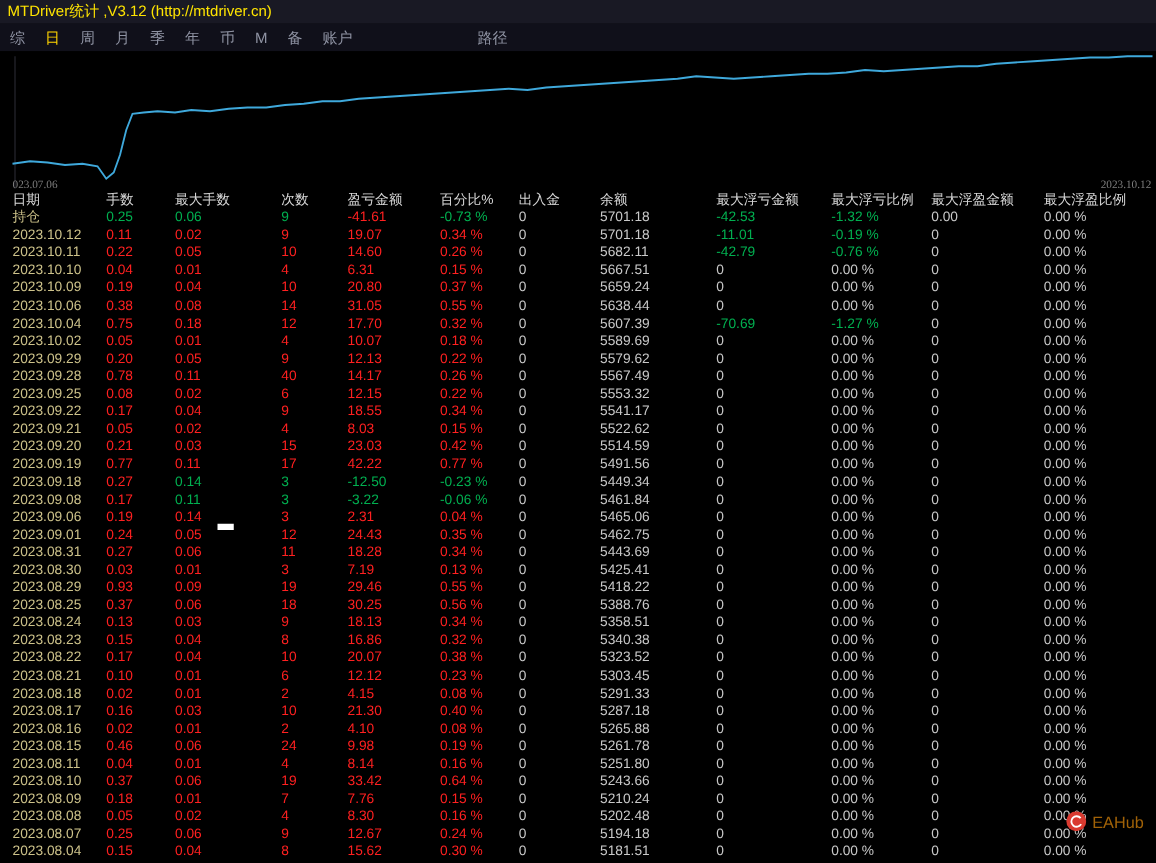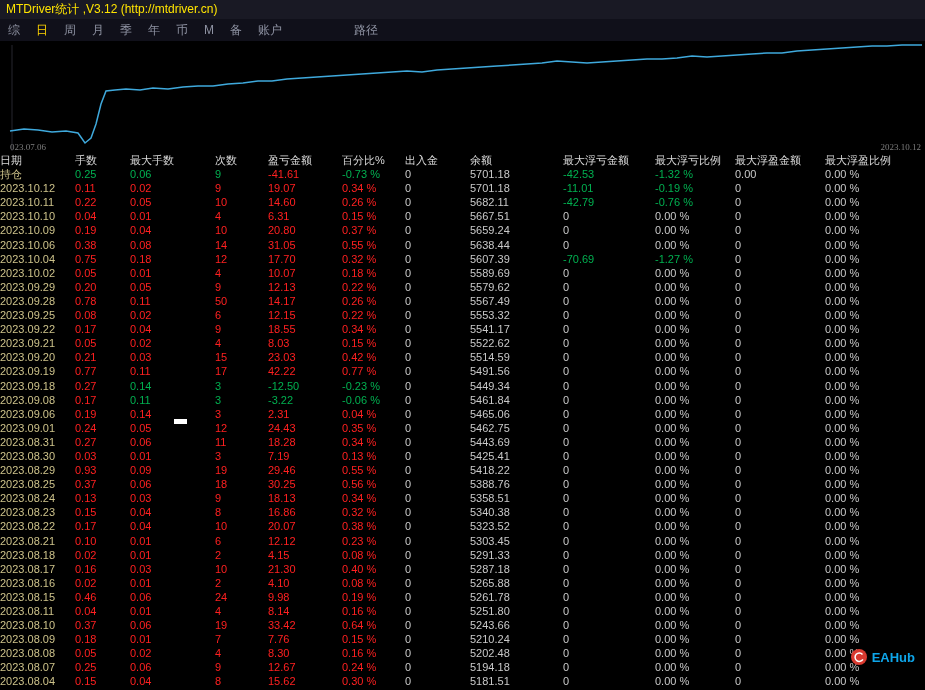--- a/index.html
+++ b/index.html
@@ -2,35 +2,35 @@
 <html><head>
 <meta charset="utf-8">
 <style>
   html,body{margin:0;padding:0;background:#000;}
   body{width:925px;height:690px;overflow:hidden;font-family:"Liberation Sans",sans-serif;}
   .app{position:relative;width:925px;height:670px;background:#000;}
   .titlebar{height:19px;background:#191924;color:#ffe400;font-size:12px;line-height:19px;padding-left:6px;white-space:nowrap;}
   .menubar{height:22px;background:#10101a;display:flex;align-items:center;font-size:12px;color:#8f93a3;}
   .mitem{padding:0 8px;cursor:default;}
   .mitem.sel{color:#ffd400;}
-  .mitem.gap{margin-left:56px;}
+  .mitem.gap{margin-left:84px;}
   .chart{position:relative;height:112px;background:#000;font-family:Liberation Serif, serif;}
   .axis-label{position:absolute;bottom:1px;font-size:9px;color:#7d7d7d;}
   .axis-label.left{left:10px;}
   .axis-label.right{right:4px;}
   .table{position:absolute;top:153px;left:0;width:925px;}
-  .trow{display:grid;grid-template-columns:75px 55px 85px 53px 74px 63px 65px 93px 92px 80px 90px 90px;height:14.1px;line-height:14.1px;font-size:11px;white-space:nowrap;}
+  .trow{display:grid;grid-template-columns:75px 55px 85px 53px 74px 63px 65px 93px 92px 80px 90px 90px;height:14.1px;line-height:14.1px;padding-left:10px;font-size:11px;white-space:nowrap;}
   .thead{color:#d8d8d8;}
   .thead span{color:#d8d8d8;}
   .c-y{color:#cdc28a;}
   .c-r{color:#ff2020;}
   .c-g{color:#00b050;}
   .c-w{color:#c9c9c9;}
   .cursor-dash{position:absolute;left:174px;top:419px;width:13px;height:5px;background:#ffffff;}
-  .watermark{position:absolute;right:10px;bottom:5px;display:flex;align-items:center;gap:5px;font-weight:bold;font-size:13px;color:#0ea5e9;}
+  .watermark{position:absolute;right:10px;bottom:5px;display:flex;align-items:center;gap:5px;font-weight:normal;font-size:13px;color:#a16207;}
 </style>
 </head>
 <body>
 
 <div class="app">
 
   <div class="titlebar">
     <span>MTDriver统计 ,V3.12 (http://mtdriver.cn)</span>
   </div>
 
@@ -196,21 +196,21 @@
           <span class="c-w">5579.62</span>
           <span class="c-w">0</span>
           <span class="c-w">0.00 %</span>
           <span class="c-w">0</span>
           <span class="c-w">0.00 %</span>
         </div>
         <div class="trow">
           <span class="c-y">2023.09.28</span>
           <span class="c-r">0.78</span>
           <span class="c-r">0.11</span>
-          <span class="c-r">50</span>
+          <span class="c-r">40</span>
           <span class="c-r">14.17</span>
           <span class="c-r">0.26 %</span>
           <span class="c-w">0</span>
           <span class="c-w">5567.49</span>
           <span class="c-w">0</span>
           <span class="c-w">0.00 %</span>
           <span class="c-w">0</span>
           <span class="c-w">0.00 %</span>
         </div>
         <div class="trow">

